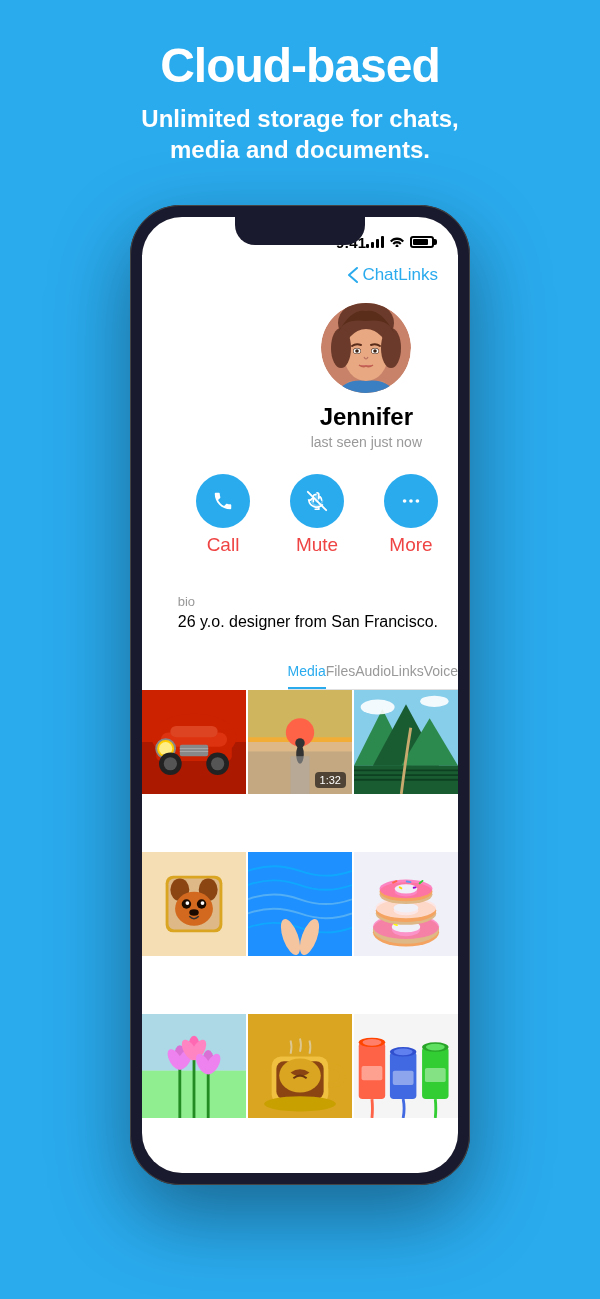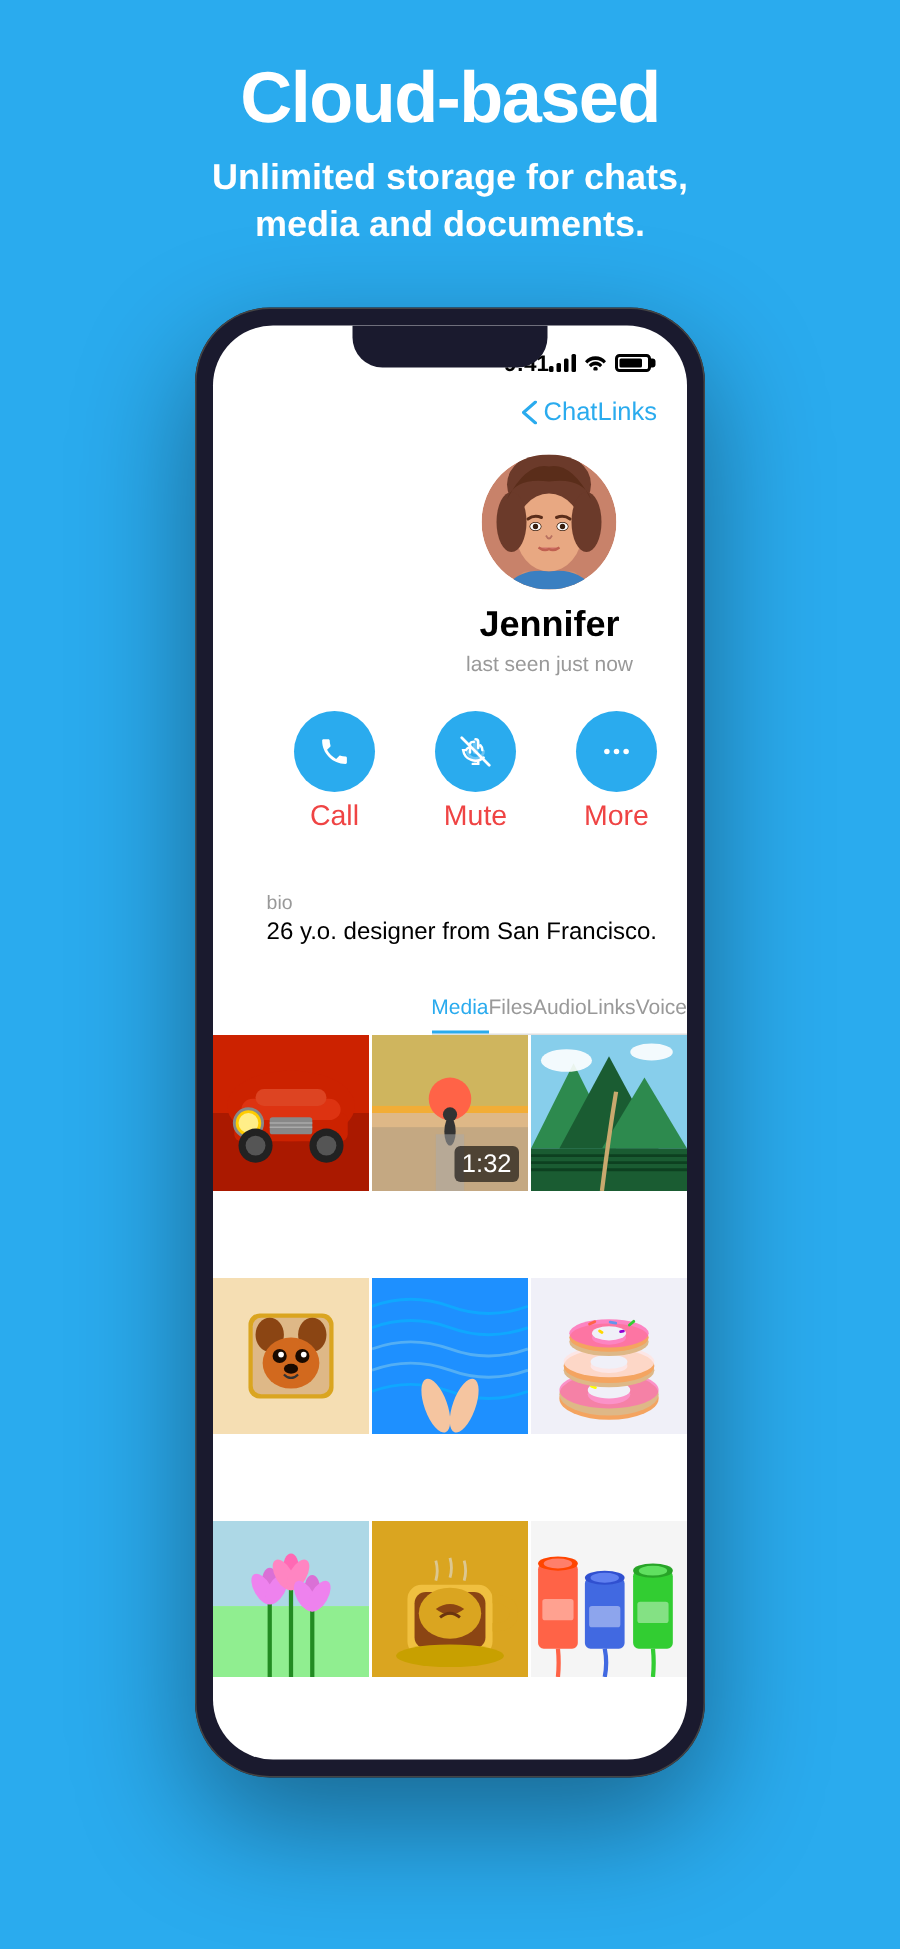--- a/index.html
+++ b/index.html
@@ -299,21 +299,21 @@
       height: 100%;
       object-fit: cover;
     }
 
     .video-badge {
       position: absolute;
       bottom: 6px;
       right: 6px;
       background: rgba(0,0,0,0.6);
       color: white;
-      font-size: 17px;
+      font-size: 11px;
       padding: 2px 5px;
       border-radius: 4px;
     }
 
     
     .photo-car {
       background: linear-gradient(135deg, #cc2200 0%, #ff4400 30%, #cc1100 50%, #8B0000 70%, #ffcc00 90%);
     }
 
     .photo-sunset {

